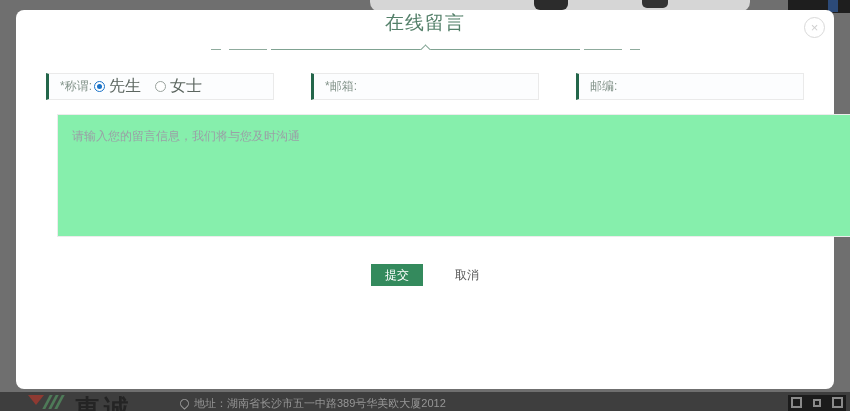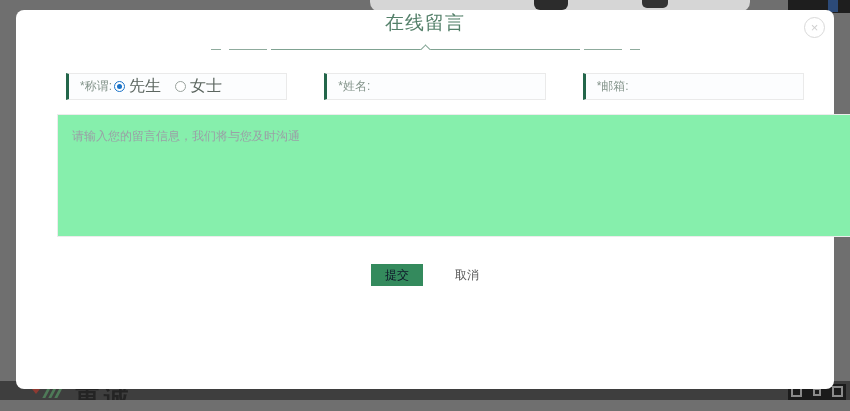--- a/index.html
+++ b/index.html
@@ -7,21 +7,21 @@
   body { font-family:"Liberation Sans","DejaVu Sans",sans-serif; }
   .stage { position:relative; width:850px; height:411px; background:#6f6f6f; overflow:hidden; }
 
   
   .bg-top-box { position:absolute; left:370px; top:-30px; width:380px; height:42px; background:#d6d6d6; border-radius:10px; }
   .bg-blob1 { position:absolute; left:534px; top:0; width:34px; height:10px; background:#2c2c2c; border-radius:0 0 6px 6px; }
   .bg-blob2 { position:absolute; left:642px; top:0; width:26px; height:8px; background:#333; border-radius:0 0 5px 5px; }
   .bg-dark-right { position:absolute; left:788px; top:0; width:62px; height:13px; background:#1e1e1e; }
   .bg-blue-mark { position:absolute; left:828px; top:0; width:10px; height:12px; background:#2c4a78; }
 
-  .footer-bar { position:absolute; left:0; bottom:11px; width:850px; height:19px; background:#3e3e3e; overflow:hidden; }
+  .footer-bar { position:absolute; left:0; bottom:0; width:850px; height:19px; background:#3e3e3e; overflow:hidden; }
   .footer-logo { position:absolute; left:28px; top:1px; display:flex; align-items:flex-start; }
   .logo-tri { width:0; height:0; border-left:8px solid transparent; border-right:8px solid transparent; border-top:10px solid #8e3a32; margin-right:2px; margin-top:2px; }
   .logo-slashes { display:flex; gap:3px; margin-top:2px; margin-right:14px; }
   .logo-slashes i { display:block; width:3px; height:14px; background:#4e7a58; transform:skewX(-28deg); }
   .logo-text { font-size:25px; font-weight:bold; color:#242424; letter-spacing:4px; line-height:1; margin-top:3px; }
   .footer-address { position:absolute; left:180px; top:4px; display:flex; align-items:center; gap:5px; color:#969696; font-size:11px; }
   .pin-icon { width:9px; height:9px; border:1.5px solid #969696; border-radius:50% 50% 50% 0; transform:rotate(-45deg); }
   .qr { position:absolute; right:4px; top:3px; width:58px; height:20px; background:#1b1b1b; display:flex; justify-content:space-between; padding:2px 3px; }
   .qr i { display:block; width:11px; height:11px; border:2px solid #8a8a8a; background:#1b1b1b; }
   .qr i.mid { width:8px; height:8px; margin-top:2px; }
@@ -30,37 +30,37 @@
   .modal { position:absolute; left:16px; top:10px; width:818px; height:379px; background:#ffffff; border-radius:8px; }
   .close-btn { position:absolute; top:7px; right:9px; width:21px; height:21px; border:1px solid #d9d9d9; border-radius:50%; color:#cfcfcf; font-size:13px; line-height:19px; text-align:center; cursor:pointer; }
   .modal-title { text-align:center; font-size:19px; color:#54806a; letter-spacing:1px; }
 
   .divider { display:flex; align-items:center; justify-content:center; margin-top:8px; height:10px; }
   .divider .d-s { width:10px; border-top:1px solid #8fab9d; margin:0 4px; }
   .divider .d-m { width:38px; border-top:1px solid #8fab9d; margin:0 4px; }
   .divider .d-l { width:152px; border-top:1px solid #7fa291; }
   .divider .caret { width:7px; height:7px; border-left:1px solid #7fa291; border-top:1px solid #7fa291; transform:rotate(45deg) translate(2px,2px); margin:0 -1px 5px -1px; background:#fff; }
 
-  .form-grid { display:grid; grid-template-columns:repeat(3,1fr); column-gap:37px; row-gap:14px; padding:0 30px; margin-top:19px;margin-left:20px; }
+  .form-grid { display:grid; grid-template-columns:repeat(3,1fr); column-gap:37px; row-gap:14px; padding:0 30px; margin-top:19px; }
   .field { height:27px; background:#fcfdfe; border:1px solid #eaeaea; border-left:3px solid #23664a; display:flex; align-items:center; padding-left:11px; }
   .field-label { font-size:12px; color:#84948b; }
   .span2 { grid-column:1 / span 2; }
 
   .radio-group { display:flex; align-items:center; gap:14px; margin-left:2px; }
   .radio-opt { display:flex; align-items:center; gap:4px; font-size:16px; color:#5c6660; cursor:pointer; }
   .radio { width:11px; height:11px; border-radius:50%; position:relative; }
   .radio.sel { border:1px solid #1a73c8; background:#fff; }
   .radio.sel::after { content:""; position:absolute; left:2px; top:2px; width:5px; height:5px; border-radius:50%; background:#1a73c8; }
   .radio.unsel { border:1px solid #9aa39e; background:#fff; }
 
   .msg-area { display:block; margin:14px 41px 0 41px; width:808px; height:123px; background:#86efac; border:1px solid #ececec; resize:none; padding:13px 14px; font-family:"Liberation Sans","DejaVu Sans",sans-serif; font-size:12px; color:#444; }
   .msg-area::placeholder { color:#9aa0a6; }
 
   .btn-row { display:flex; align-items:center; justify-content:center; margin-top:27px; }
-  .submit-btn { width:52px; height:22px; background:#348a5d; color:#0f172a; border:none; font-size:12px; cursor:pointer; font-family:inherit; margin-right:0; }
+  .submit-btn { width:52px; height:22px; background:#348a5d; color:#ffffff; border:none; font-size:12px; cursor:pointer; font-family:inherit; margin-right:0; }
   .cancel-btn { background:none; border:none; font-size:12px; color:#555555; margin-left:32px; cursor:pointer; font-family:Liberation Mono, monospace; }
 </style>
 </head>
 <body>
 
 <div class="stage">
 
   <div class="bg-top-box"></div>
   <div class="bg-blob1"></div>
   <div class="bg-blob2"></div>
@@ -69,20 +69,24 @@
 
   <div class="footer-bar">
     <div class="footer-logo">
       <span class="logo-tri"></span>
       <span class="logo-slashes">
           <i></i>
           <i></i>
           <i></i>
         </span>
       <span class="logo-text">東诚</span>
+    </div>
+    <div class="footer-address">
+      <span class="pin-icon"></span>
+      <span>地址：湖南省长沙市五一中路389号华美欧大厦2012</span>
     </div>
     <div class="qr">
         <i></i>
         <i class="mid"></i>
         <i></i>
       </div>
   </div>
 
   <div class="modal">
     <div class="close-btn">×</div>
@@ -108,32 +112,32 @@
             <span class="radio sel"></span>
             <span>先生</span>
           </span>
           <span class="radio-opt">
             <span class="radio unsel"></span>
             <span>女士</span>
           </span>
         </span>
       </div>
 
-      <div class="field">
-        <span class="field-label">*姓名:</span>
-      </div>
 
 
 
 
       <div class="field">
         <span class="field-label">*邮箱:</span>
       </div>
 
 
+      <div class="field">
+        <span class="field-label">邮编:</span>
+      </div>
 
     </div>
 
     <textarea class="msg-area" placeholder="请输入您的留言信息，我们将与您及时沟通" style=""></textarea>
 
     <div class="btn-row">
       <button class="submit-btn">提交</button>
       <button class="cancel-btn">取消</button>
     </div>
   </div>

